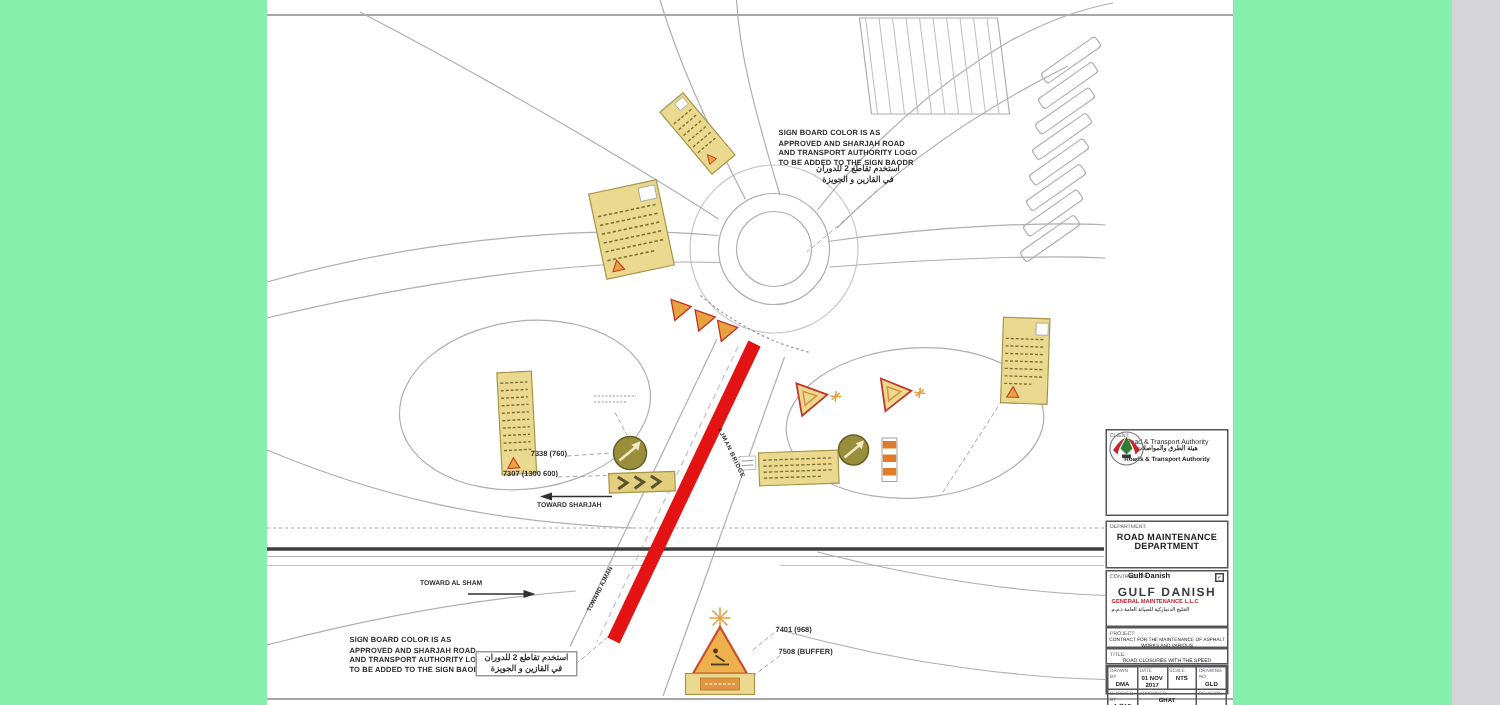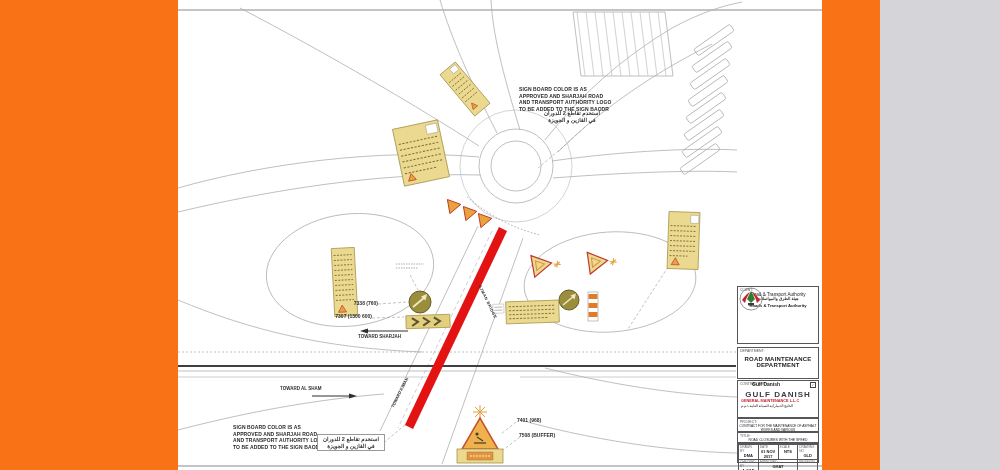--- a/index.html
+++ b/index.html
@@ -1,17 +1,17 @@
 <!DOCTYPE html>
 <html><head>
 <meta charset="utf-8">
 <style>
   html,body{margin:0;padding:0;background:#d5d5d9;}
-  #canvas{position:relative;width:880px;height:470px;overflow:hidden;
-          font-family:"Liberation Sans",sans-serif;background:#f97316;}
+  #canvas{position:relative;width:968px;height:470px;overflow:hidden;
+          font-family:"Liberation Sans",sans-serif;background:#86efac;}
   .sheet{position:absolute;left:178px;top:0;width:644px;height:470px;background:#ffffff;}
   svg{position:absolute;left:0;top:0;pointer-events:none;}
   .txt{position:absolute;color:#1c1c1c;white-space:nowrap;}
   .note{font-size:5px;line-height:6.5px;font-weight:bold;color:#2a2a2a;letter-spacing:.1px;}
   .ar{direction:rtl;font-size:5.5px;line-height:6.5px;font-weight:bold;color:#333;text-align:center;}
   .arbox{border:0.5px solid #9a9a9e;padding:1px 2px;background:#fff;}
   .lbl{font-size:5px;font-weight:bold;color:#2f2f2f;}
   .rot{transform-origin:left top;}
   
   .tb{position:absolute;left:737px;top:286px;width:84px;color:#222;}

